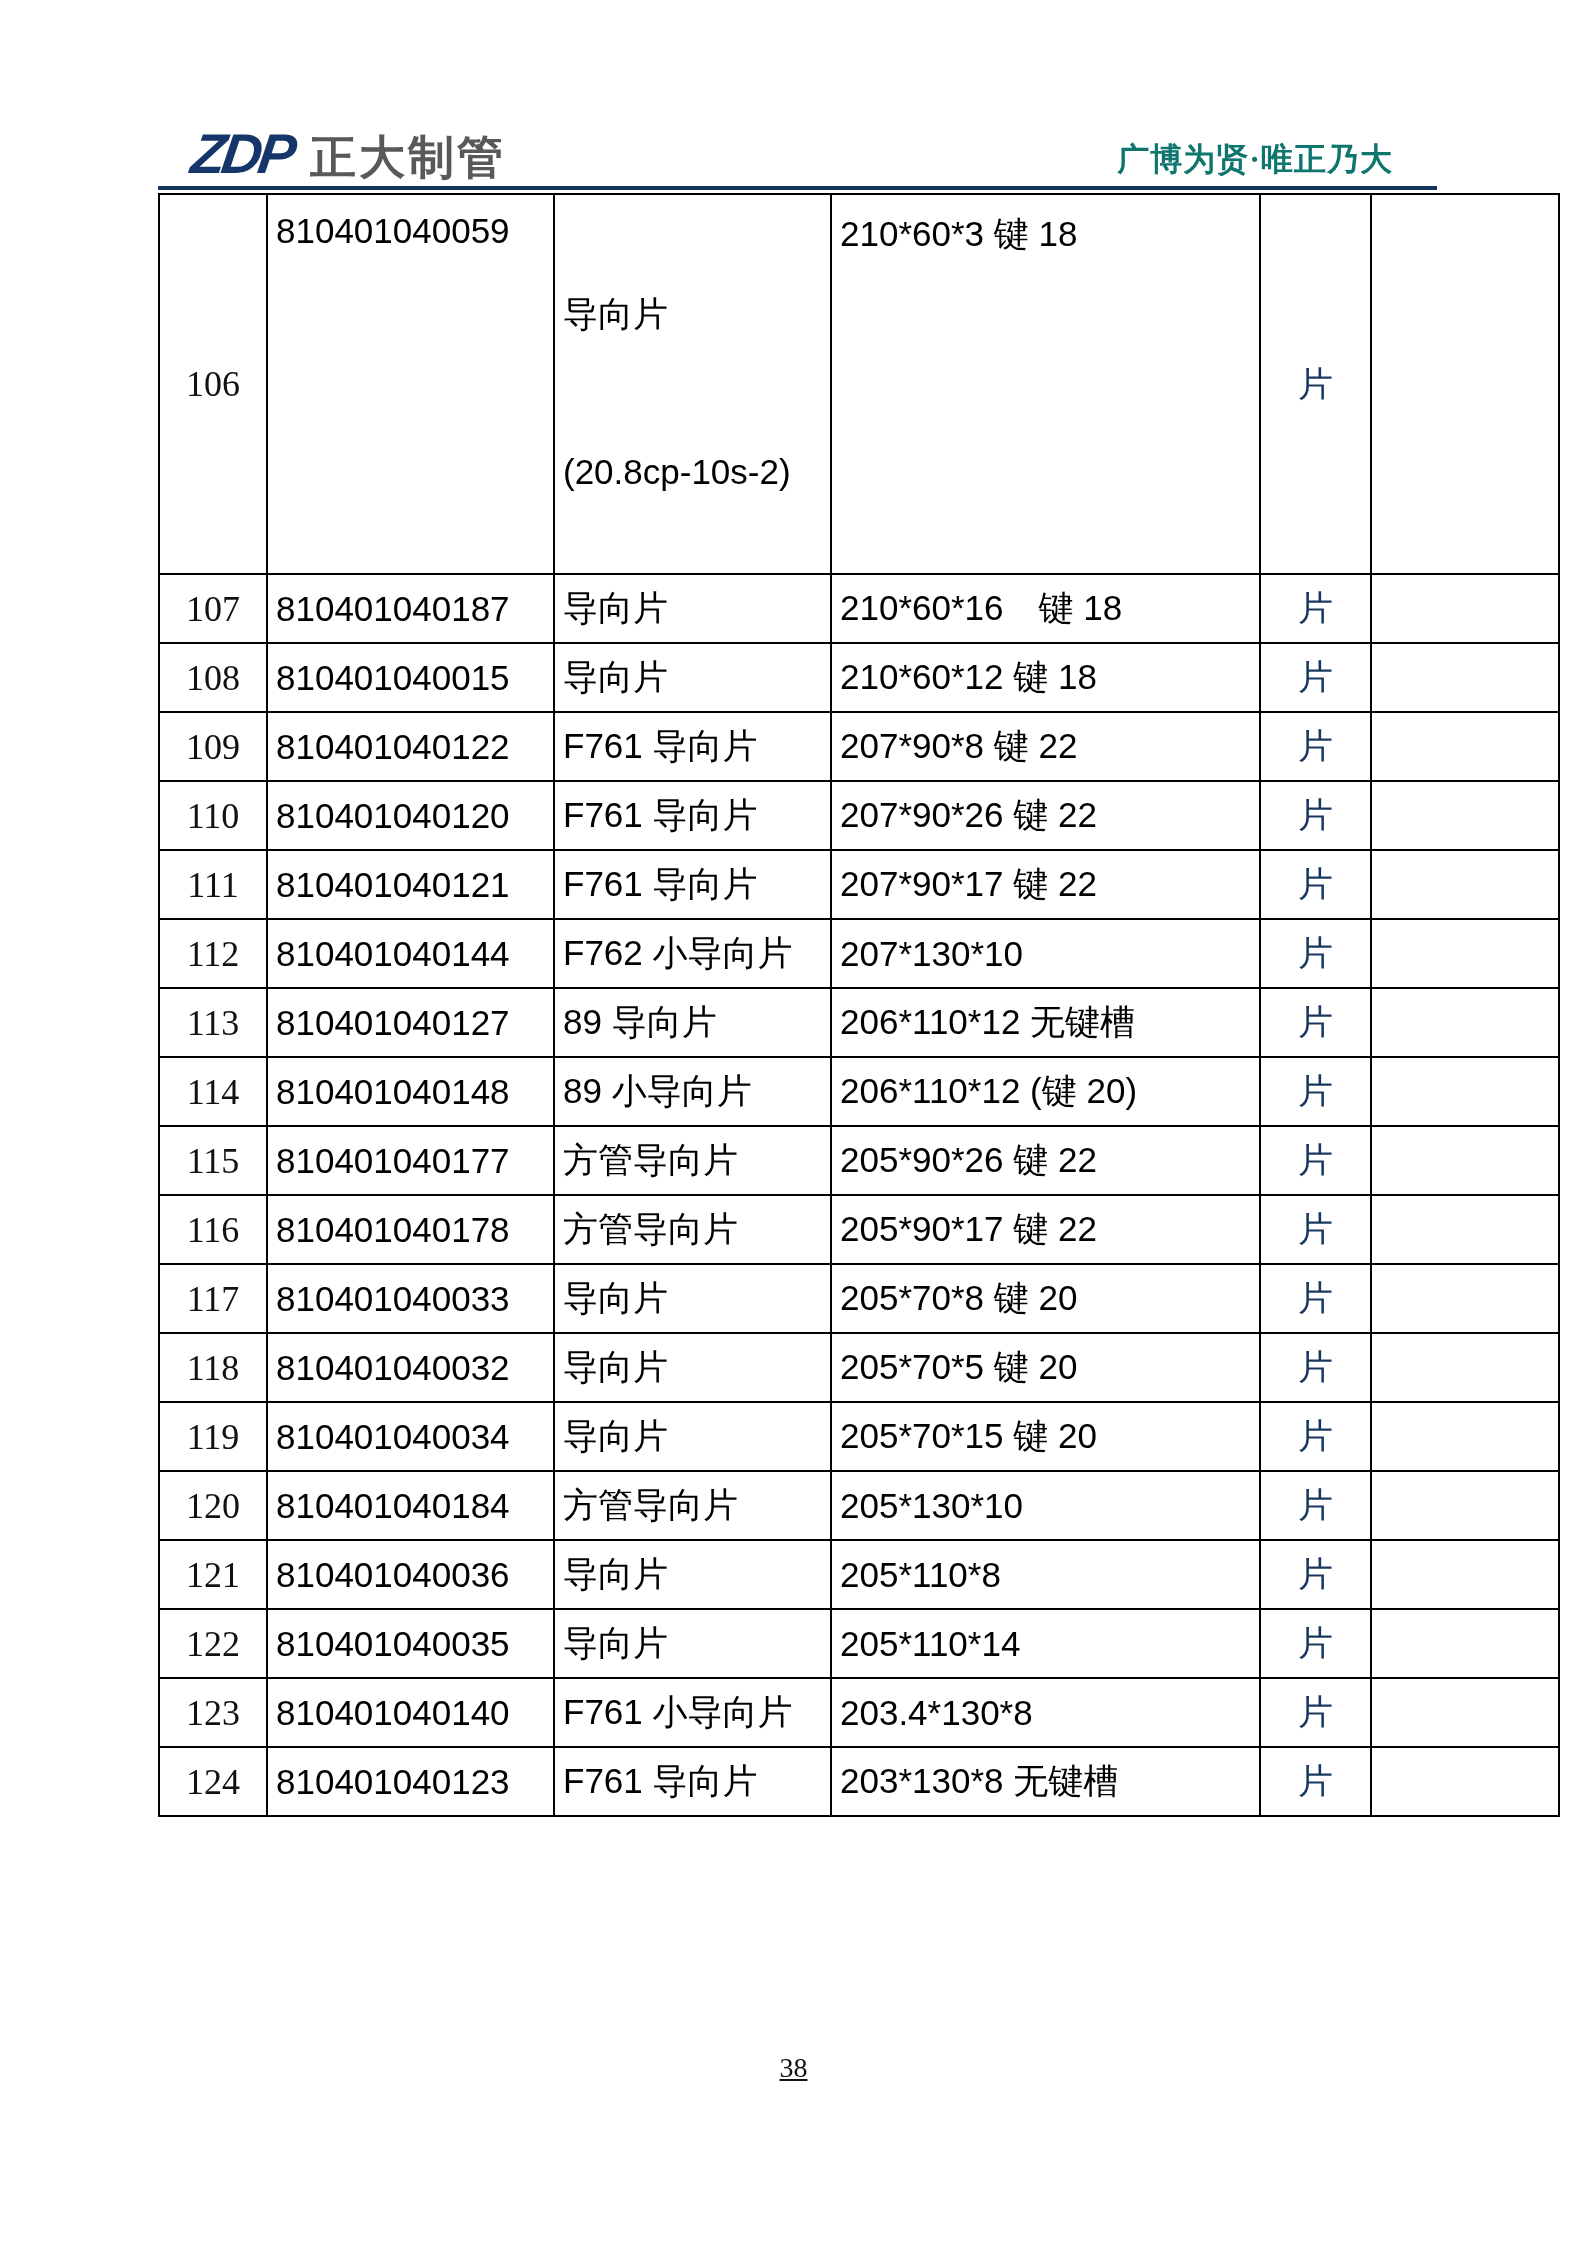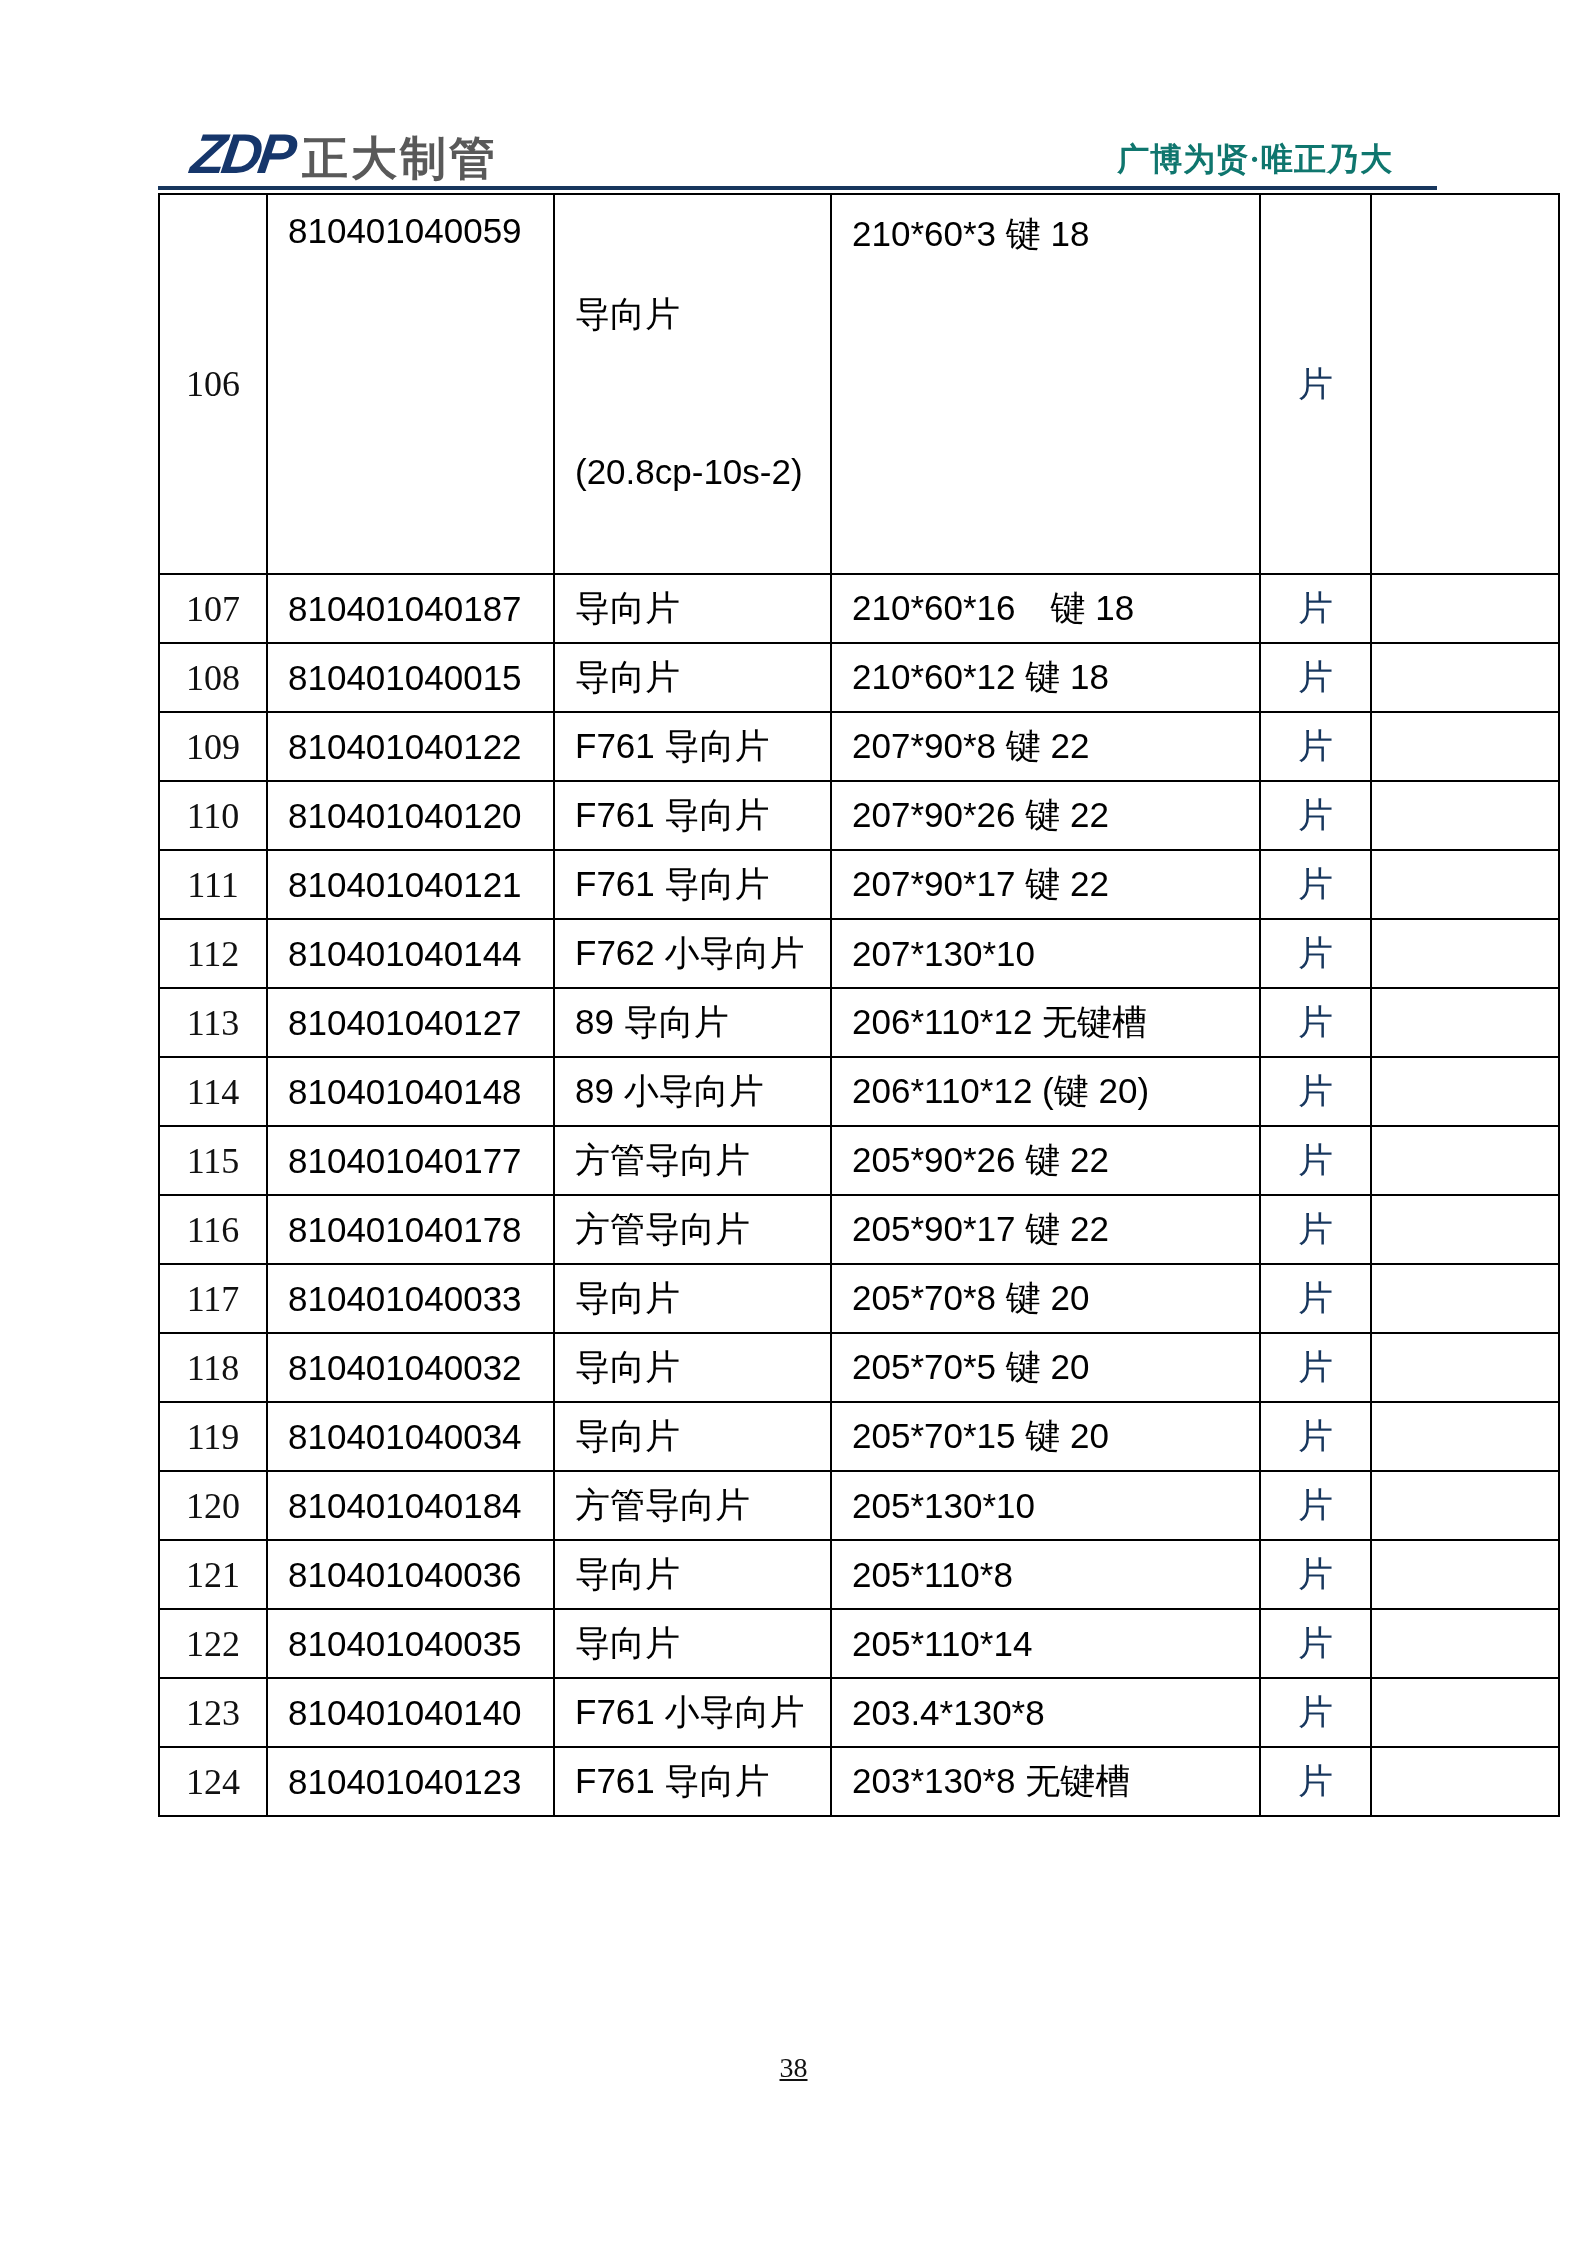--- a/index.html
+++ b/index.html
@@ -17,23 +17,23 @@
     display:flex; align-items:flex-end; white-space:nowrap;
   }
   .logo-zdp {
     font-family:"Liberation Sans", sans-serif;
     font-weight:900; font-style:italic;
     font-size:56px; line-height:1;
     color:#16366b; letter-spacing:-4px;
     transform:skewX(-8deg);
   }
   .logo-cn {
-    font-family:Liberation Sans, sans-serif;
+    font-family:Liberation Serif, serif;
     font-weight:700; font-size:46px; line-height:1.05;
-    color:#595959; margin-left:10px; letter-spacing:3px;
+    color:#595959; margin-left:18px; letter-spacing:3px;
   }
   .slogan {
     position:absolute; top:140px; right:194px;
     font-family:"Liberation Serif", serif;
     font-weight:700; font-size:32px; line-height:1.2;
     color:#0f766e; letter-spacing:1px; white-space:nowrap;
   }
   .header-rule {
     position:absolute; left:158px; top:186px;
     width:1279px; height:4px; background:#17365d;
@@ -52,21 +52,21 @@
   }
   .doc-table tr      { height:69px; }
   .doc-table tr.tall { height:161px; }
 
   .no-cell {
     font-family:"Liberation Serif", serif;
     font-size:36px; color:#111; text-align:center;
   }
   .code-cell, .name-cell, .spec-cell {
     font-size:35px; color:#000;
-    padding-left:20px; padding-right:4px;
+    padding-left:8px; padding-right:4px;
     white-space:pre-wrap;
   }
   .unit-cell {
     font-size:35px; color:#17365d; text-align:center;
   }
   .remark-cell { }
 
   tr.tall .code-cell, tr.tall .name-cell, tr.tall .spec-cell {
     vertical-align:top; padding-top:16px;
   }

